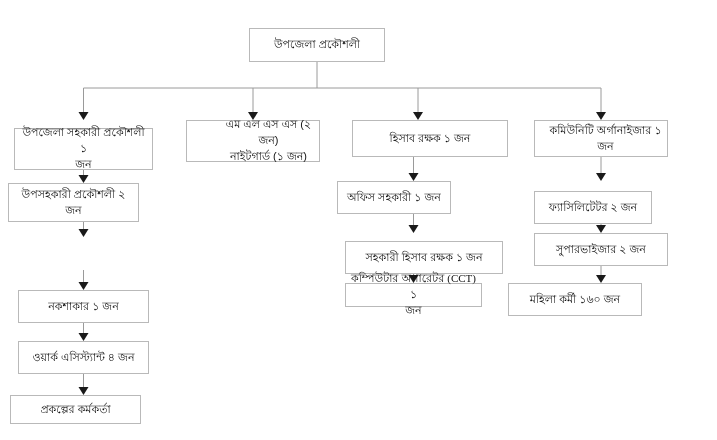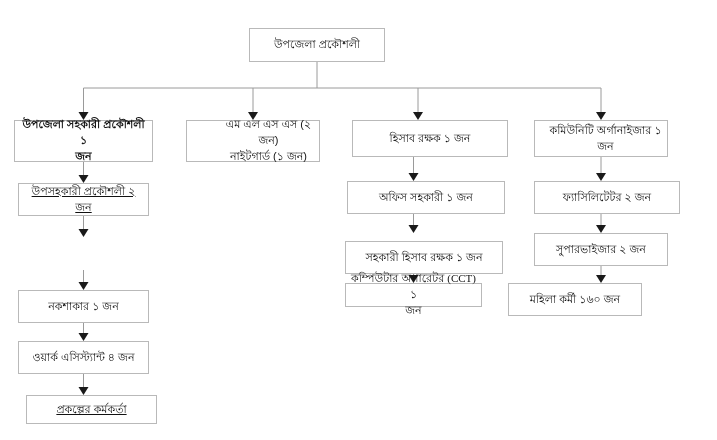--- a/index.html
+++ b/index.html
@@ -112,57 +112,57 @@
     <line x1="601" y1="214" x2="601" y2="226"></line>
     <polygon class="arrowhead" points="596,225 606,225 601,233"></polygon>
 
     <line x1="601" y1="266" x2="601" y2="276"></line>
     <polygon class="arrowhead" points="596,275 606,275 601,283"></polygon>
   </svg>
 
   <div class="node" style="left: 249px; top: 28px; width: 136px; height: 34px; justify-content: flex-end;">
     <span class="node-text">উপজেলা প্রকৌশলী</span>
   </div>
-  <div class="node" style="left: 14px; top: 120px; width: 139px; height: 42px; font-weight: bold;">
+  <div class="node" style="left: 14px; top: 128px; width: 139px; height: 42px;">
     <span class="node-text">উপজেলা সহকারী প্রকৌশলী ১
 জন</span>
   </div>
   <div class="node" style="left: 186px; top: 120px; width: 134px; height: 42px; padding-left: 36px;">
     <span class="node-text">এম এল এস এস (২ জন)
 নাইটগার্ড (১ জন)</span>
   </div>
   <div class="node" style="left: 352px; top: 120px; width: 156px; height: 37px;">
     <span class="node-text">হিসাব রক্ষক ১ জন</span>
   </div>
   <div class="node" style="left: 534px; top: 120px; width: 134px; height: 37px; padding-left: 14px;">
     <span class="node-text">কমিউনিটি অর্গানাইজার ১ জন</span>
   </div>
-  <div class="node" style="left: 18px; top: 183px; width: 131px; height: 33px; text-decoration: underline;">
+  <div class="node" style="left: 8px; top: 183px; width: 131px; height: 39px;">
     <span class="node-text">উপসহকারী প্রকৌশলী ২ জন</span>
   </div>
   <div class="node" style="left: 18px; top: 290px; width: 131px; height: 33px;">
     <span class="node-text">নকশাকার ১ জন</span>
   </div>
   <div class="node" style="left: 18px; top: 341px; width: 131px; height: 33px;">
     <span class="node-text">ওয়ার্ক এসিস্ট্যান্ট ৪ জন</span>
   </div>
-  <div class="node" style="left: 26px; top: 395px; width: 131px; height: 29px; text-decoration: underline;">
+  <div class="node" style="left: 10px; top: 395px; width: 131px; height: 29px;">
     <span class="node-text">প্রকল্পের কর্মকর্তা</span>
   </div>
-  <div class="node" style="left: 347px; top: 181px; width: 158px; height: 33px;">
+  <div class="node" style="left: 337px; top: 181px; width: 114px; height: 33px;">
     <span class="node-text">অফিস সহকারী ১ জন</span>
   </div>
   <div class="node" style="left: 345px; top: 233px; width: 158px; height: 33px; margin-top: 8px;">
     <span class="node-text">সহকারী হিসাব রক্ষক ১ জন</span>
   </div>
   <div class="node" style="left: 345px; top: 283px; width: 137px; height: 24px;">
     <span class="node-text">কম্পিউটার অপারেটর <span class="latin">(CCT)</span> ১
 জন</span>
   </div>
-  <div class="node" style="left: 534px; top: 181px; width: 146px; height: 33px;">
+  <div class="node" style="left: 534px; top: 191px; width: 118px; height: 33px;">
     <span class="node-text">ফ্যাসিলিটেটর ২ জন</span>
   </div>
   <div class="node" style="left: 534px; top: 233px; width: 134px; height: 33px;">
     <span class="node-text">সুপারভাইজার ২ জন</span>
   </div>
   <div class="node" style="left: 508px; top: 283px; width: 134px; height: 33px;">
     <span class="node-text">মহিলা কর্মী ১৬০ জন</span>
   </div>
 </div>
 

